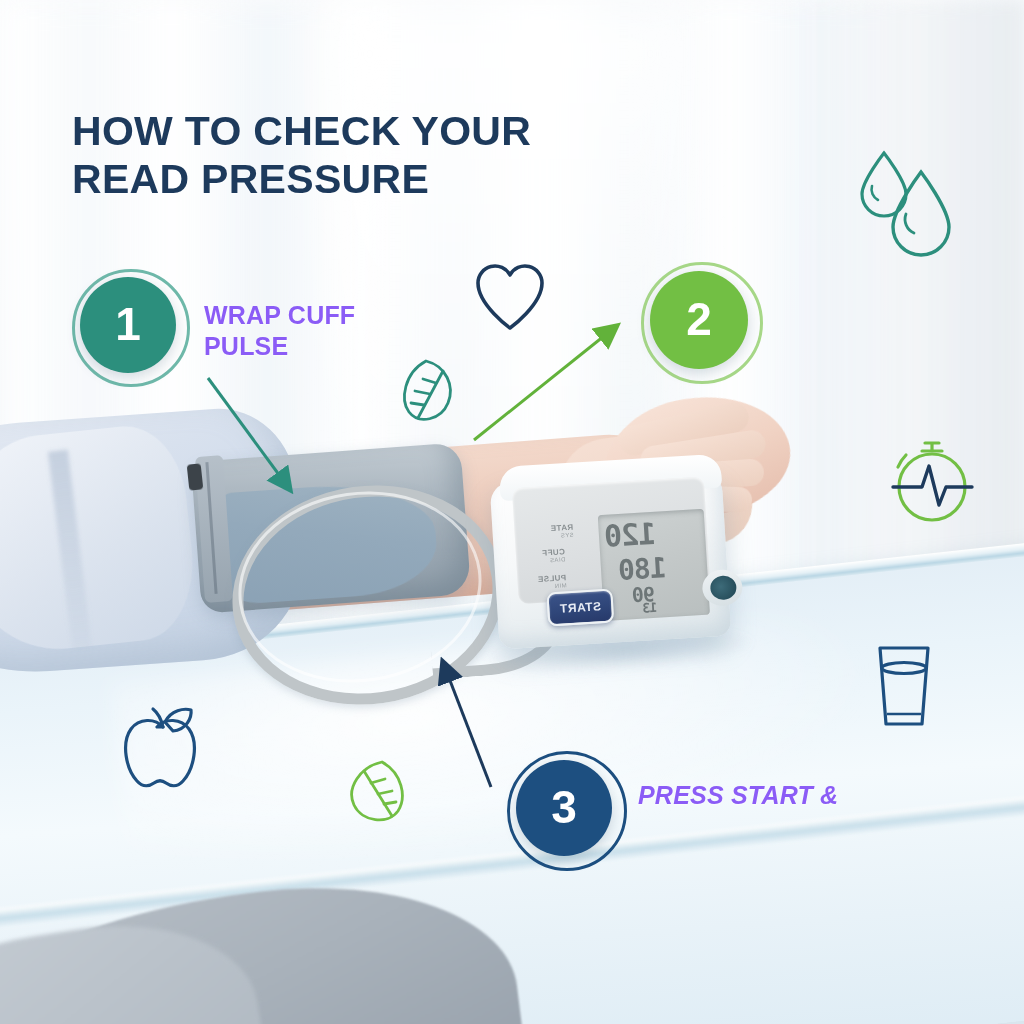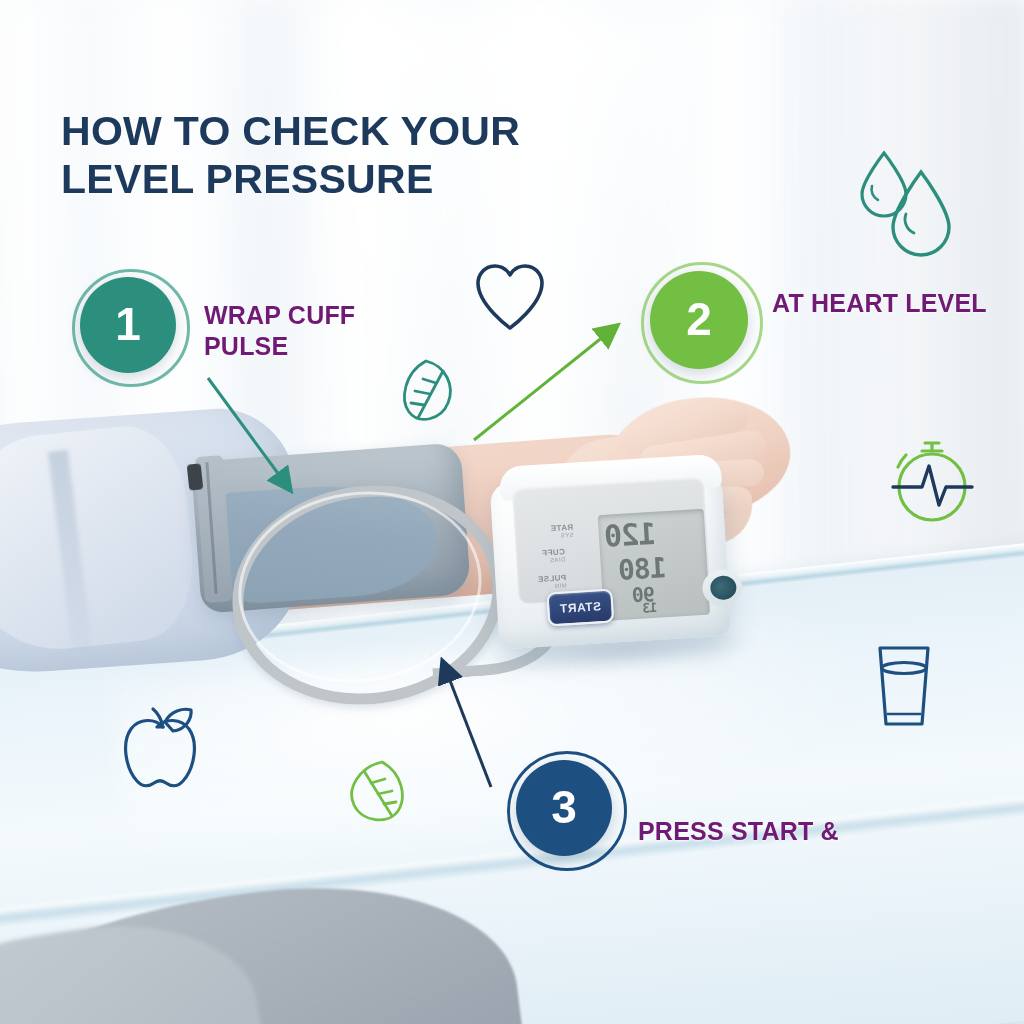--- a/index.html
+++ b/index.html
@@ -240,21 +240,21 @@
     position:absolute;left:206px;top:124px;width:40px;height:36px;
     background:linear-gradient(170deg,#eef2f4,#d6dfe3);border-radius:50%;
   }
   .mon-shadow{
     position:absolute;left:488px;top:632px;width:270px;height:38px;
     background:radial-gradient(ellipse at 50% 50%,rgba(120,150,175,.30),rgba(120,150,175,0) 70%);
     filter:blur(5px);transform:rotate(-4deg);
   }
   
   .title{
-    position:absolute;left:61px;top:108px;
+    position:absolute;left:72px;top:108px;
     color:#1d3a5c;font-size:41px;font-weight:700;line-height:1.16;
     letter-spacing:.3px;font-family:"Liberation Sans",sans-serif;
     text-shadow:0 1px 2px rgba(255,255,255,.8);
   }
   .title .l2{display:block;}
   .badge{
     position:absolute;border-radius:50%;display:flex;
     align-items:center;justify-content:center;
     color:#fff;font-size:46px;font-weight:700;
     box-shadow:0 4px 14px rgba(60,90,110,.22);
@@ -263,27 +263,27 @@
   .badge-ring{
     position:absolute;border-radius:50%;
   }
   #badge1{left:80px;top:277px;width:96px;height:96px;background:#2c8f7d;}
   #ring1{left:72px;top:269px;width:112px;height:112px;border:3px solid #6fb9aa;}
   #badge2{left:650px;top:271px;width:98px;height:98px;background:#72bf44;}
   #ring2{left:641px;top:262px;width:116px;height:116px;border:3px solid #a7d888;}
   #badge3{left:516px;top:760px;width:96px;height:96px;background:#1d4f80;}
   #ring3{left:507px;top:751px;width:114px;height:114px;border:3px solid #1d4f80;}
   .step-label{
-    position:absolute;color:#701a75;font-size:25px;font-weight:600;
+    position:absolute;color:#8b5cf6;font-size:25px;font-weight:600;
     line-height:1.22;letter-spacing:.2px;
     text-shadow:0 1px 2px rgba(255,255,255,.75);
   }
   #label1{left:204px;top:300px;}
   #label2{left:772px;top:288px;}
-  #label3{left:638px;top:816px;}
+  #label3{left:638px;top:780px;font-style:italic;}
   .step-label span{display:block;}
   
   .ov{position:absolute;left:0;top:0;width:1024px;height:1024px;pointer-events:none;}
 </style>
 </head>
 <body>
 
 <div id="stage">
 
   <div class="bg-base"></div>
@@ -430,38 +430,37 @@
       <path d="M382,762 C402,773 407,797 398,811 C388,825 362,822 354,805 C346,788 360,767 382,762 z"></path>
       <path d="M364,771 L392,816"></path>
       <path d="M371,783 L385,779"></path>
       <path d="M378,794 L392,791"></path>
       <path d="M384,804 L396,802"></path>
     </g>
   </svg>
 
   <div class="title">
     <span>HOW TO CHECK YOUR</span>
-    <span class="l2">LEVEL PRESSURE</span>
+    <span class="l2">READ PRESSURE</span>
   </div>
 
   <div class="badge-ring" id="ring1"></div>
   <div class="badge" id="badge1">
     <span class="num">1</span>
   </div>
   <div class="step-label" id="label1">
     <span>WRAP CUFF</span>
     <span>PULSE</span>
   </div>
 
   <div class="badge-ring" id="ring2"></div>
   <div class="badge" id="badge2">
     <span class="num">2</span>
   </div>
   <div class="step-label" id="label2">
-    <span>AT HEART LEVEL</span>
   </div>
 
   <div class="badge-ring" id="ring3"></div>
   <div class="badge" id="badge3">
     <span class="num">3</span>
   </div>
   <div class="step-label" id="label3">
     <span>PRESS START &amp;</span>
   </div>
 

